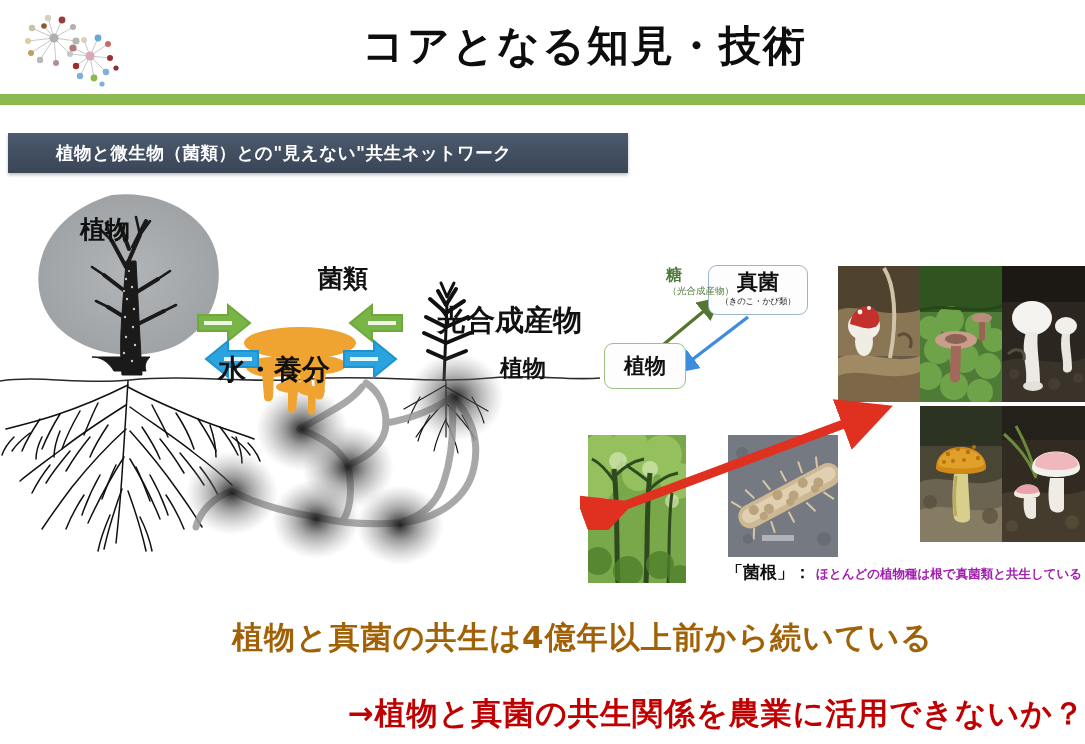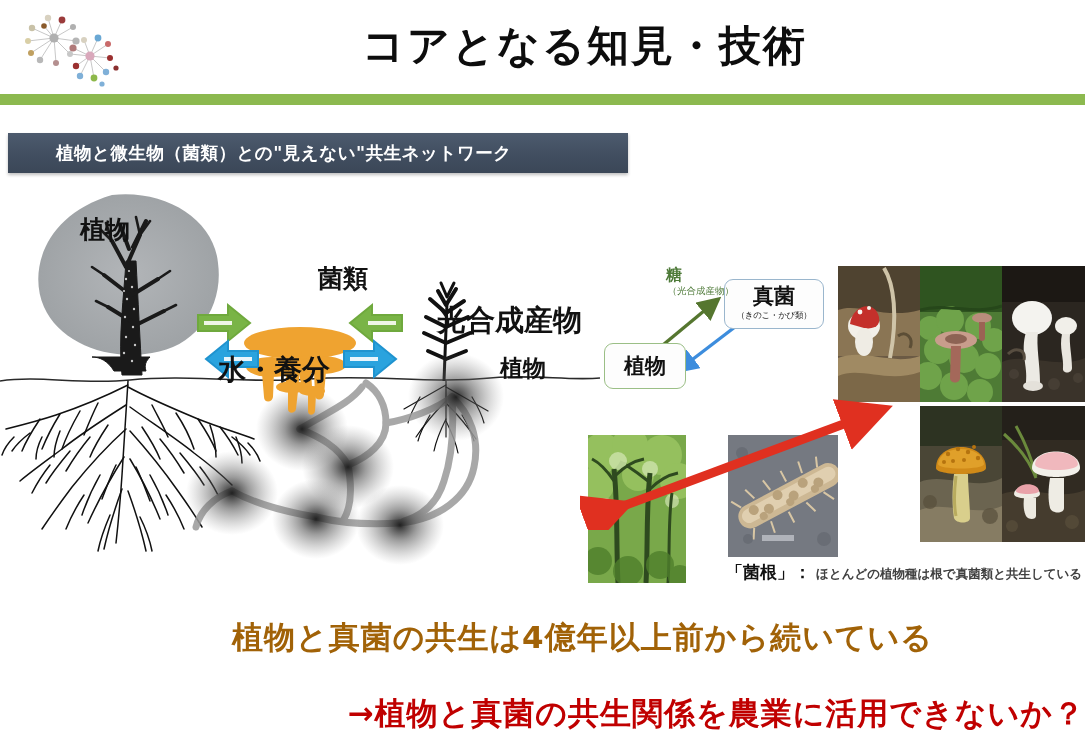--- a/index.html
+++ b/index.html
@@ -49,21 +49,21 @@
   .lbl-water{left:218px;top:176px;font-size:28px;}
   .lbl-plant-right{left:500px;top:178px;font-size:23px;}
 
   
   .schema{position:absolute;left:580px;top:255px;width:270px;height:140px;}
   .box{
     position:absolute;border-radius:9px;background:#fdfdfd;
     display:flex;flex-direction:column;align-items:center;justify-content:center;
     font-family:"DejaVu Sans","Liberation Sans",sans-serif;
   }
-  .box-fungi{left:144px;top:10px;width:98px;height:48px;border:1.6px solid #9ab6cd;margin-top:14px;}
+  .box-fungi{left:128px;top:10px;width:98px;height:48px;border:1.6px solid #9ab6cd;}
   .box-plant{left:24px;top:88px;width:80px;height:44px;border:1.6px solid #9bbf86;}
   .box-main{font-size:21px;font-weight:bold;color:#111;line-height:1;}
   .box-sub{font-size:8.5px;color:#222;margin-top:3px;letter-spacing:-.3px;}
   .sugar{
     position:absolute;left:34px;top:12px;width:120px;text-align:center;
     font-family:"DejaVu Sans","Liberation Sans",sans-serif;
   }
   .sugar-main{font-size:16px;font-weight:bold;color:#4e7a39;line-height:1;}
   .sugar-sub{font-size:9.5px;color:#4e7a39;margin-top:2px;text-align:right;}
   .soiltxt{
@@ -72,21 +72,21 @@
     font-family:"DejaVu Sans","Liberation Sans",sans-serif;
   }
 
   
   .photo{position:absolute;overflow:hidden;background:#888;}
   .cap{
     position:absolute;left:726px;top:561px;width:360px;white-space:nowrap;
     font-family:"DejaVu Sans","Liberation Sans",sans-serif;
   }
   .cap-b{font-size:17px;font-weight:bold;color:#111;margin-top:8px;}
-  .cap-s{font-size:12.5px;font-weight:bold;color:#404040;}
+  .cap-s{font-size:12.5px;font-weight:bold;color:#a21caf;}
 
   
   .concl1{
     position:absolute;left:0;top:617px;width:1085px;text-align:center;
     font-size:31px;font-weight:bold;color:#a16207;letter-spacing:1px;
     font-family:"DejaVu Sans","Liberation Sans",sans-serif;
     padding-left:40px;
   }
   .concl2{
     position:absolute;left:0;top:693px;width:1085px;text-align:right;

